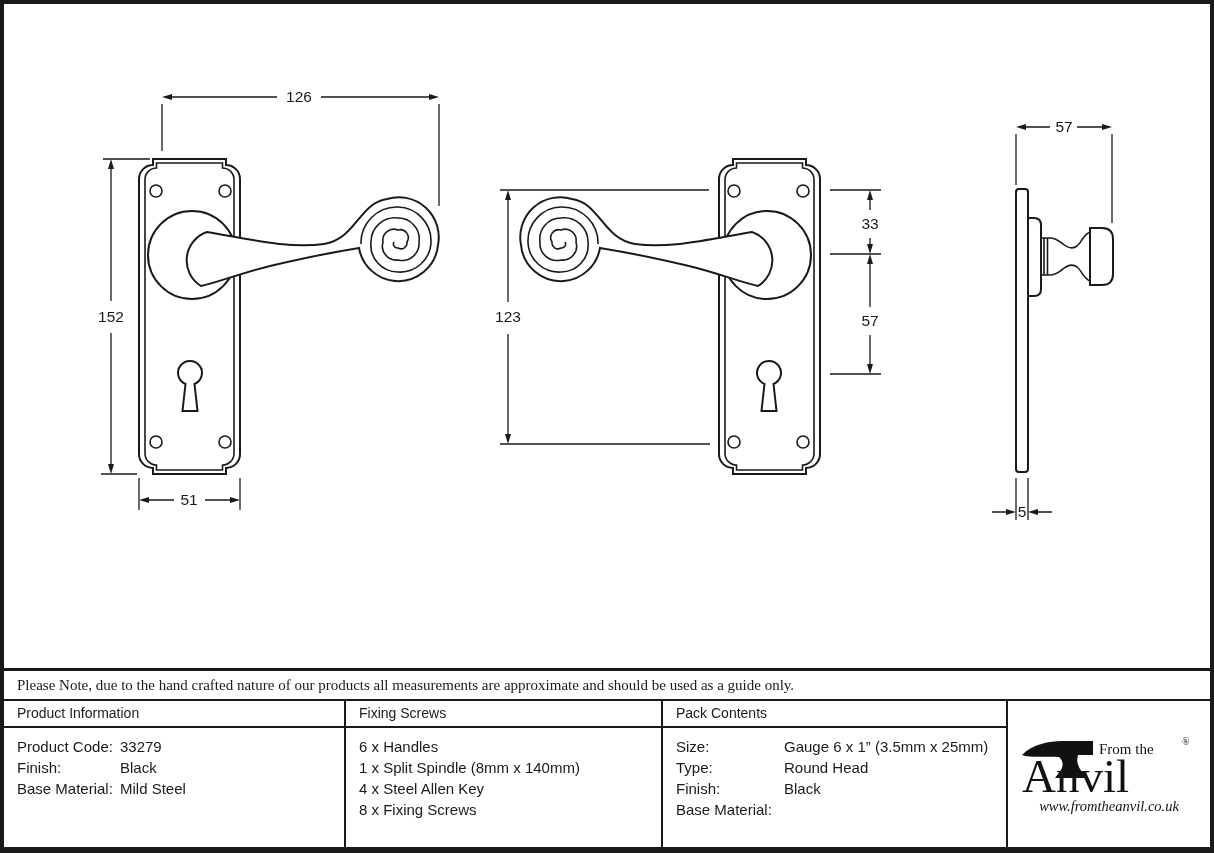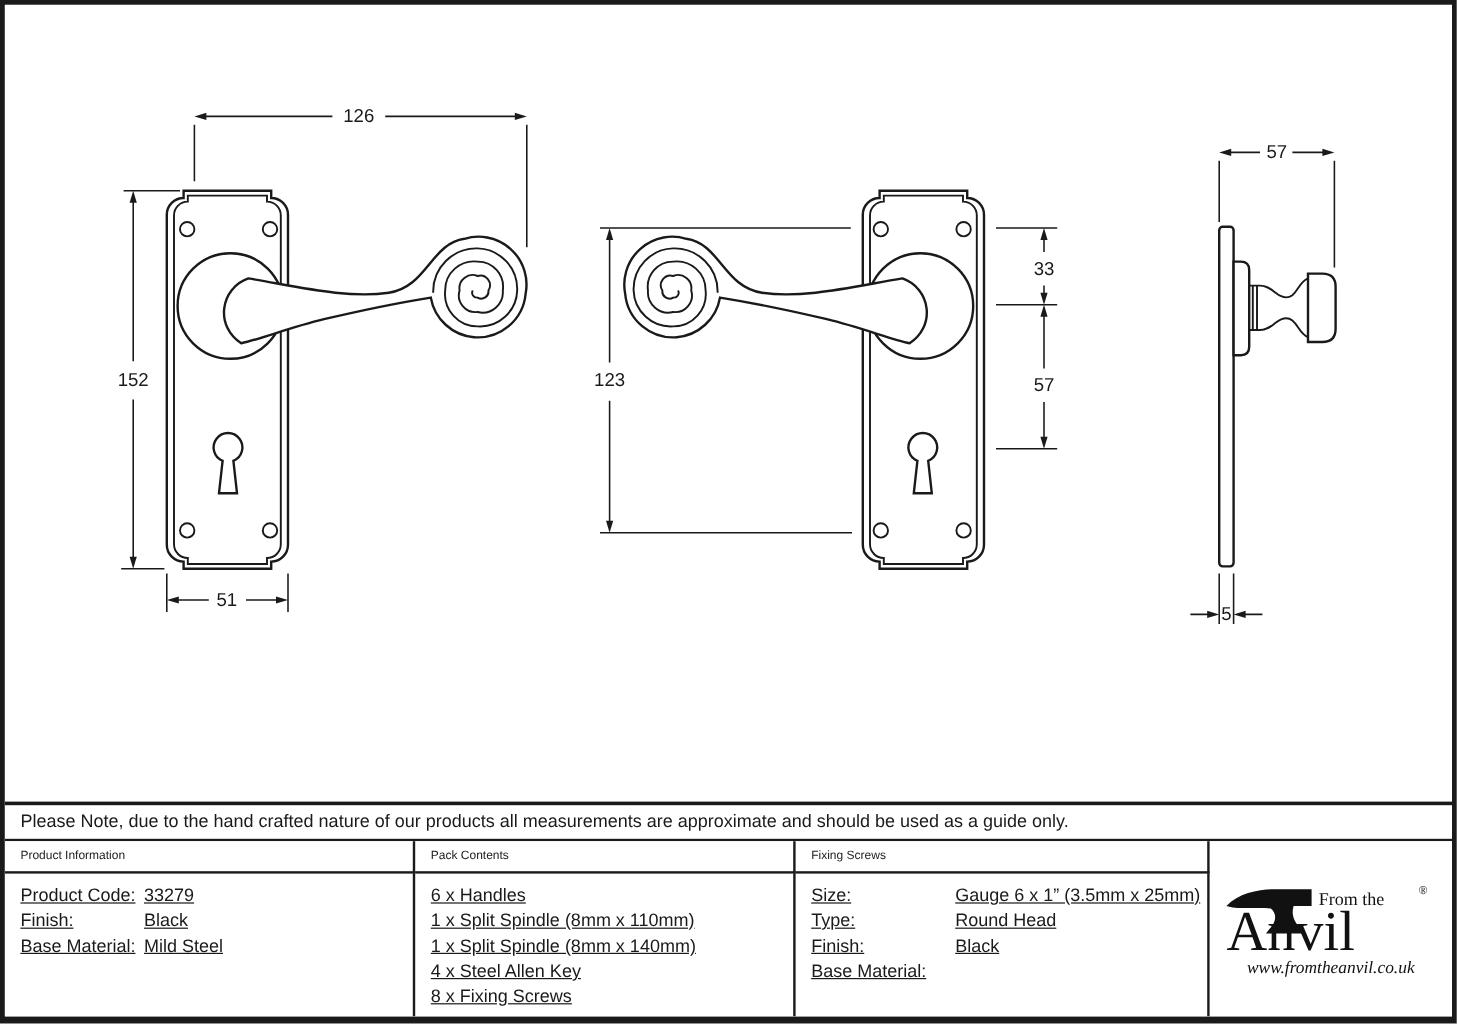--- a/index.html
+++ b/index.html
@@ -16,33 +16,34 @@
   }
   .drawing-area{position:absolute;left:0;top:0;width:1206px;height:664px;background:#fff;}
   .drawing-area svg{display:block;width:1206px;height:664px;}
   .note-row{
     position:absolute;left:0;top:664px;width:1206px;height:33px;
     box-sizing:border-box;
     border-top:3px solid #1a1a1a;border-bottom:2px solid #1a1a1a;
     font-size:15px;line-height:28px;
     padding-left:13px;
     background:#fff;
+    font-family:Liberation Serif, serif;
   }
   .spec-table{
     position:absolute;left:0;top:697px;bottom:0;width:1206px;
     display:grid;
     grid-template-columns:342px 317px 345px 1fr;
     grid-template-rows:27px 1fr;
     background:#fff;
   }
   .cell{box-sizing:border-box;border-right:2px solid #1a1a1a;padding-left:13px;overflow:hidden;}
-  .cell.header{border-bottom:2px solid #1a1a1a;font-size:10px;line-height:25px;}
-  .cell.body{padding-top:8px;font-size:15px;line-height:21px;text-decoration:underline;}
+  .cell.header{border-bottom:2px solid #1a1a1a;font-size:14px;line-height:25px;}
+  .cell.body{padding-top:8px;font-size:15px;line-height:21px;}
   .kv{display:grid;grid-template-columns:103px auto;}
-  .kv3{display:grid;grid-template-columns:108px auto;gap:12px;}
+  .kv3{display:grid;grid-template-columns:108px auto;}
   .logo-cell{
     grid-column:4;grid-row:1/3;border-right:none;
     display:flex;align-items:center;justify-content:center;
     padding-left:0;
   }
   .obj{fill:#ffffff;stroke:#1a1a1a;stroke-width:2;}
   .obj-thin{fill:none;stroke:#1a1a1a;stroke-width:1.6;}
   .dim{stroke:#1a1a1a;stroke-width:1.3;fill:none;}
   .dim-arrow{fill:#1a1a1a;stroke:none;}
   .dim-text{font-family:"Liberation Sans",sans-serif;font-size:15.5px;fill:#1a1a1a;text-anchor:middle;}
@@ -158,24 +159,24 @@
 
   <div class="note-row">
     <span>Please Note, due to the hand crafted nature of our products all measurements are approximate and should be used as a guide only.</span>
   </div>
 
   <div class="spec-table">
     <div class="cell header">
       <span>Product Information</span>
     </div>
     <div class="cell header">
+      <span>Fixing Screws</span>
+    </div>
+    <div class="cell header">
       <span>Pack Contents</span>
-    </div>
-    <div class="cell header">
-      <span>Fixing Screws</span>
     </div>
 
     <div class="cell logo-cell">
       <svg width="178" height="88" viewBox="0 0 178 88">
         <text class="logo-brand" x="2" y="62">Anvil</text>
         <path fill="#111" d="M2 25 C12 14 30 11 42 11 L73 11 L73 25 L58 25 C56 32 58 38 64 44 L67 48 L35 48 L38 44 C44 38 44 31 39 27 C26 26 10 28 2 25 Z"></path>
         <text class="logo-from" x="79" y="24">From the</text>
         <text class="logo-reg" x="162" y="15">®</text>
         <text class="logo-url" x="89" y="81">www.fromtheanvil.co.uk</text>
       </svg>
@@ -191,21 +192,20 @@
         <span>Black</span>
       </div>
       <div class="kv">
         <span>Base Material:</span>
         <span>Mild Steel</span>
       </div>
     </div>
 
     <div class="cell body">
       <div>6 x Handles</div>
-      <div>1 x Split Spindle (8mm x 110mm)</div>
       <div>1 x Split Spindle (8mm x 140mm)</div>
       <div>4 x Steel Allen Key</div>
       <div>8 x Fixing Screws</div>
     </div>
 
     <div class="cell body">
       <div class="kv3">
         <span>Size:</span>
         <span>Gauge 6 x 1” (3.5mm x 25mm)</span>
       </div>

